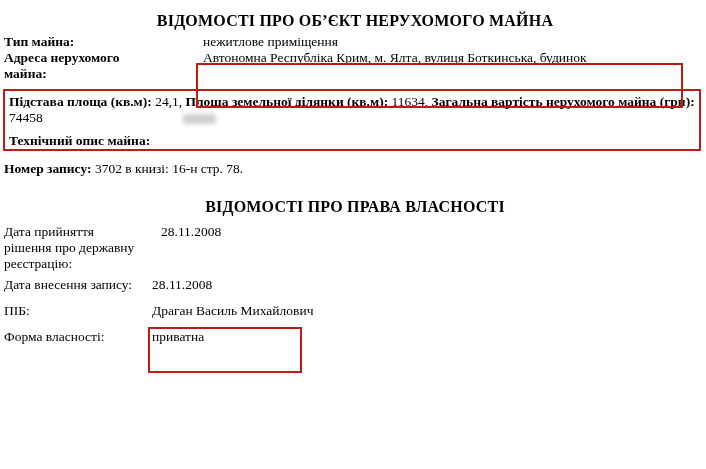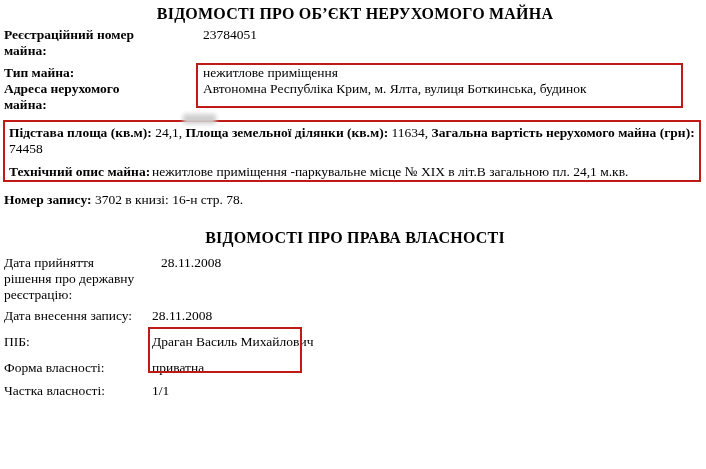--- a/index.html
+++ b/index.html
@@ -1,20 +1,20 @@
 <!DOCTYPE html>
 <html><head>
 <meta charset="utf-8">
 <style>
   html,body{margin:0;padding:0;background:#ffffff;}
   .doc{
     position:relative;
     width:706px;height:469px;
     box-sizing:border-box;
-    padding:4px 0 0 4px;
+    padding:11px 0 0 4px;
     overflow:hidden;
     background:#ffffff;
     color:#000000;
     font-family:"Liberation Serif", serif;
     font-size:13.5px;
     line-height:16px;
   }
   .heading{
     margin:0;
     font-size:16px;
@@ -74,24 +74,20 @@
   }
 </style>
 </head>
 <body>
 
 <div class="doc">
 
   <h1 class="heading">ВІДОМОСТІ ПРО ОБ’ЄКТ НЕРУХОМОГО МАЙНА</h1>
 
   <div class="sec1">
-    <div class="row r1">
-      <div class="lbl">Реєстраційний номер майна:</div>
-      <div class="val">23784051</div>
-    </div>
     <div class="row r2">
       <div class="lbl">Тип майна:</div>
       <div class="val">нежитлове приміщення</div>
     </div>
     <div class="row r3">
       <div class="lbl">Адреса нерухомого майна:</div>
       <div class="val">Автономна Республіка Крим, м. Ялта, вулиця Боткинська, будинок</div>
     </div>
   </div>
 
@@ -99,21 +95,20 @@
     <p class="area">
       <b>Підстава площа (кв.м):</b>
       <span>24,1,</span>
       <b>Площа земельної ділянки (кв.м):</b>
       <span>11634,</span>
       <b>Загальна вартість нерухомого майна (грн):</b>
       <span>74458</span>
     </p>
     <div class="techrow">
       <div class="lbl">Технічний опис майна:</div>
-      <div class="val">нежитлове приміщення -паркувальне місце № XIX в літ.В загальною пл. 24,1 м.кв.</div>
     </div>
   </div>
 
   <p class="record">
     <b>Номер запису:</b>
     <span>3702 в книзі: 16-н стр. 78.</span>
   </p>
 
   <h1 class="heading h2">ВІДОМОСТІ ПРО ПРАВА ВЛАСНОСТІ</h1>
 
@@ -127,23 +122,19 @@
       <div class="val">28.11.2008</div>
     </div>
     <div class="row s2r3">
       <div class="lbl">ПІБ:</div>
       <div class="val">Драган Василь Михайлович</div>
     </div>
     <div class="row s2r4">
       <div class="lbl">Форма власності:</div>
       <div class="val">приватна</div>
     </div>
-    <div class="row s2r5">
-      <div class="lbl">Частка власності:</div>
-      <div class="val">1/1</div>
-    </div>
   </div>
 
   <div class="overlay box-type-address"></div>
   <div class="overlay box-record-owner"></div>
   <div class="blurmark"></div>
 
 </div>
 
 </body></html>

